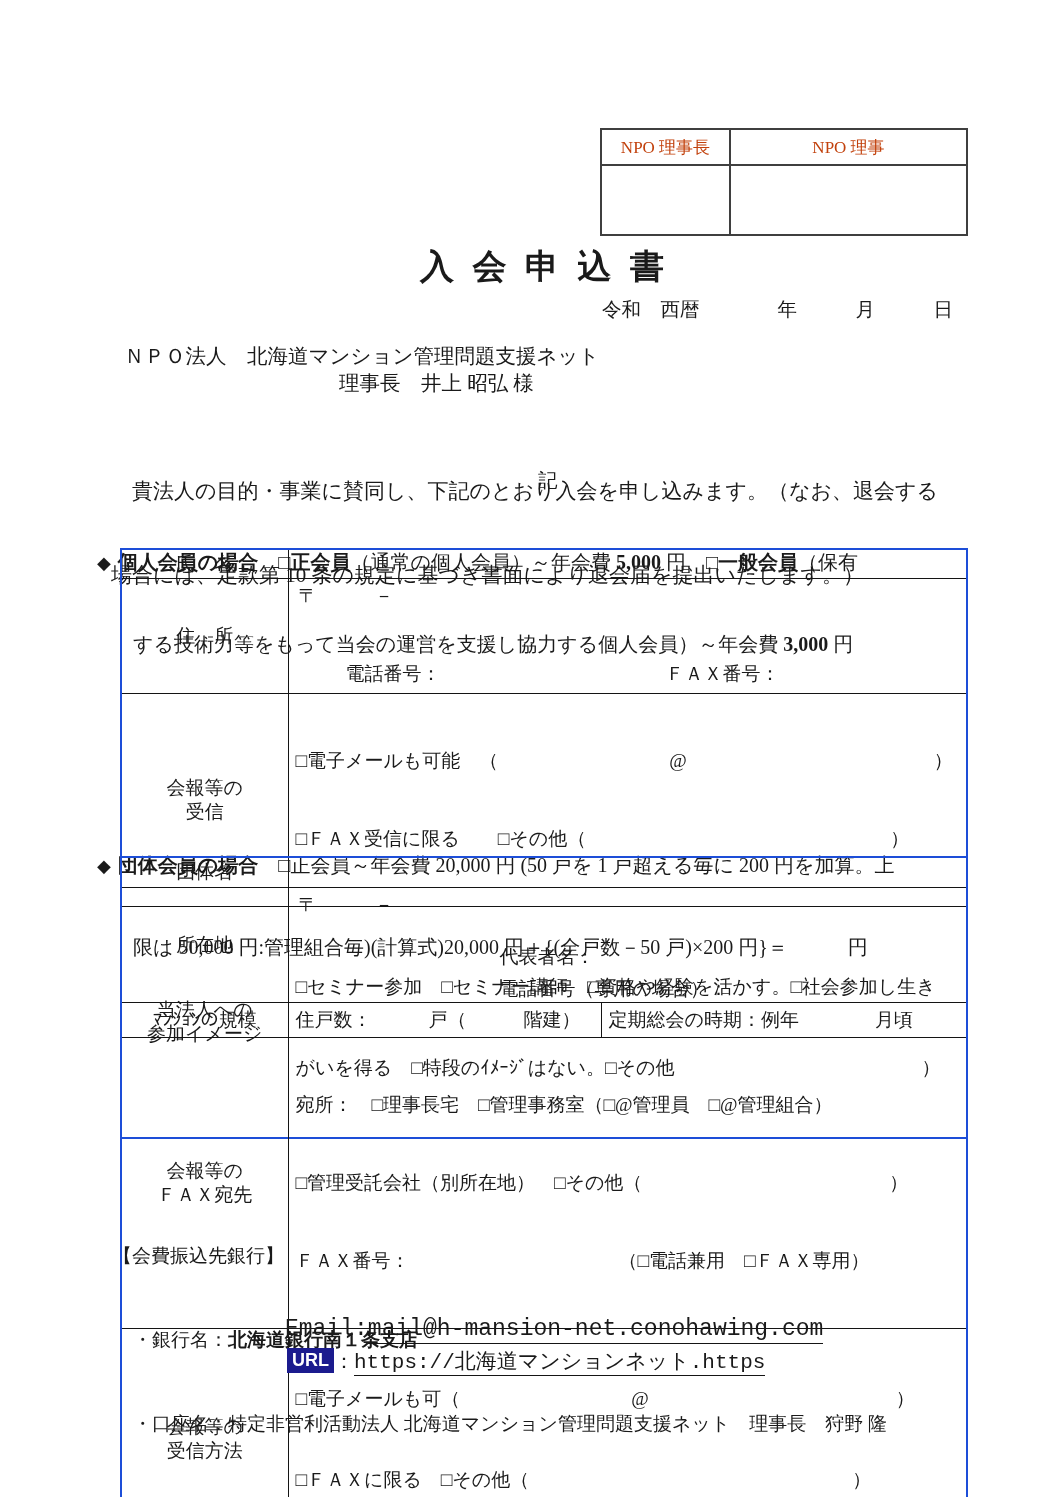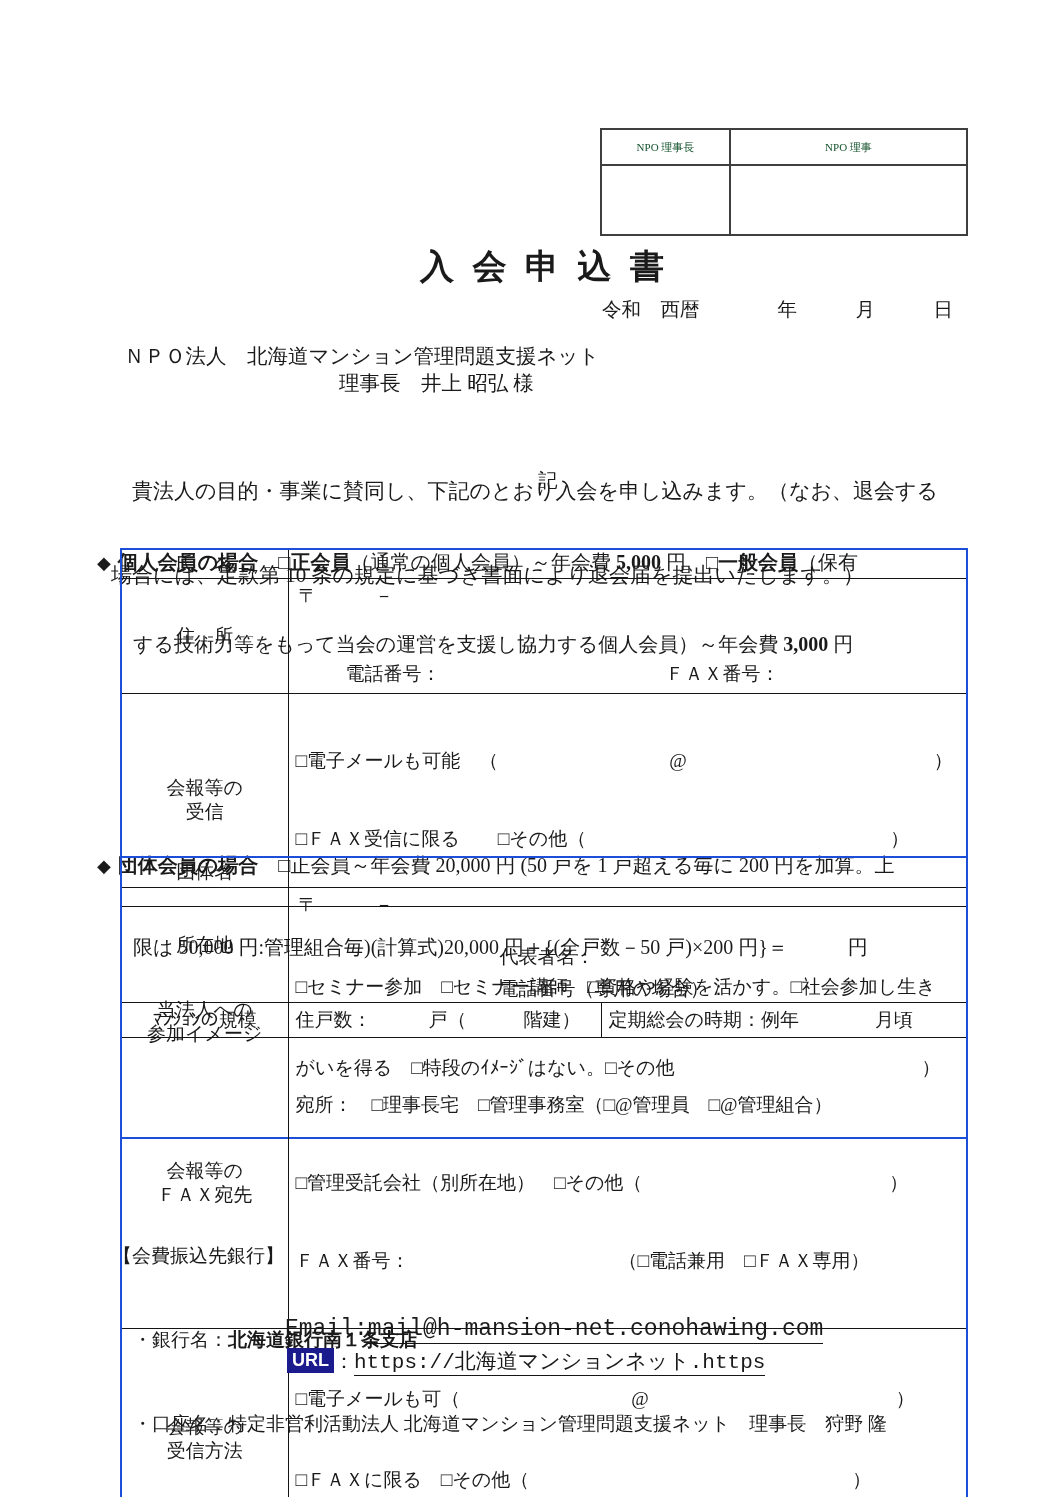--- a/index.html
+++ b/index.html
@@ -6,21 +6,21 @@
   .page {
     position:relative; width:1058px; height:1497px; margin:0 auto;
     background:#ffffff; color:#1a1a1a; overflow:hidden;
     font-family:"Liberation Serif","DejaVu Serif",serif;
   }
   table { border-collapse:collapse; table-layout:fixed; }
 
   
   .approval { position:absolute; left:600px; top:128px; }
   .approval td { border:2px solid #3f3f3f; }
-  .approval tr.hdr td { height:32px; text-align:center; font-size:11px; color:#14532d; border-bottom:2px solid #3f3f3f; }
+  .approval tr.hdr td { height:32px; text-align:center; font-size:17px; color:#c2410c; border-bottom:2px solid #3f3f3f; }
   .approval tr.stamps td { height:66px; }
 
   .abs { position:absolute; white-space:pre; }
   .rel { position:relative; }
 
   .title { position:absolute; left:420px; top:244px; font-size:34px; font-weight:bold; letter-spacing:5px; white-space:pre; }
   .date-line { position:absolute; left:602px; top:296px; font-size:19.5px; white-space:pre; }
   .org-line { position:absolute; left:124px; top:342px; font-size:20.5px; white-space:pre; }
   .person-line { position:absolute; left:339px; top:369px; font-size:20.5px; white-space:pre; }
   .intro { position:absolute; left:111px; top:421px; font-size:21px; line-height:28px; white-space:pre; }

